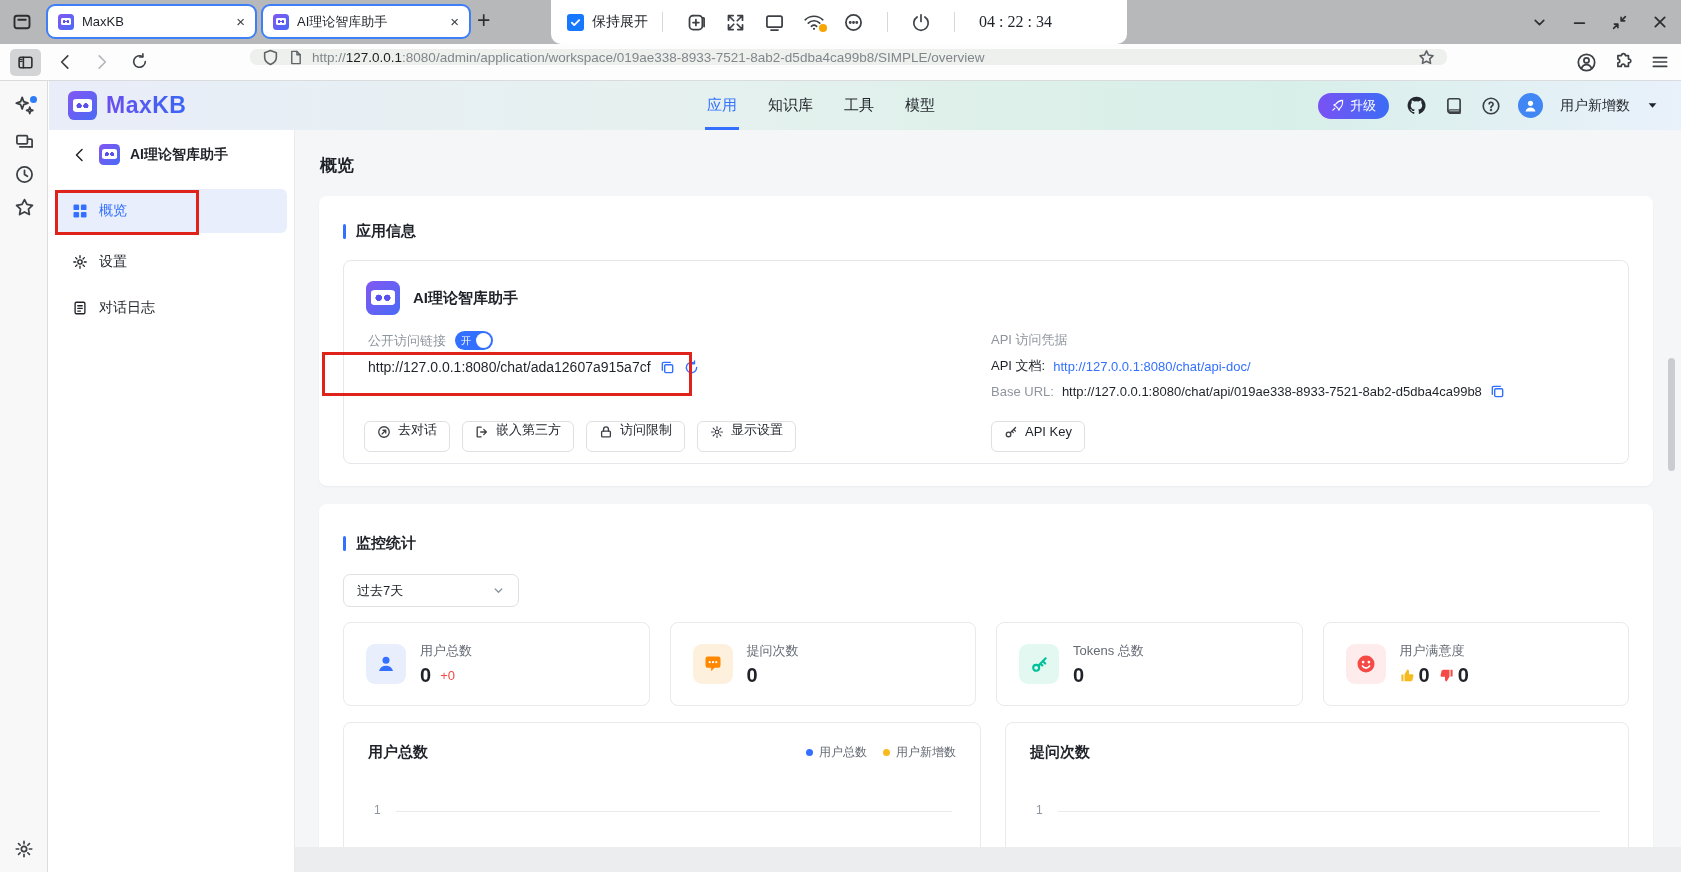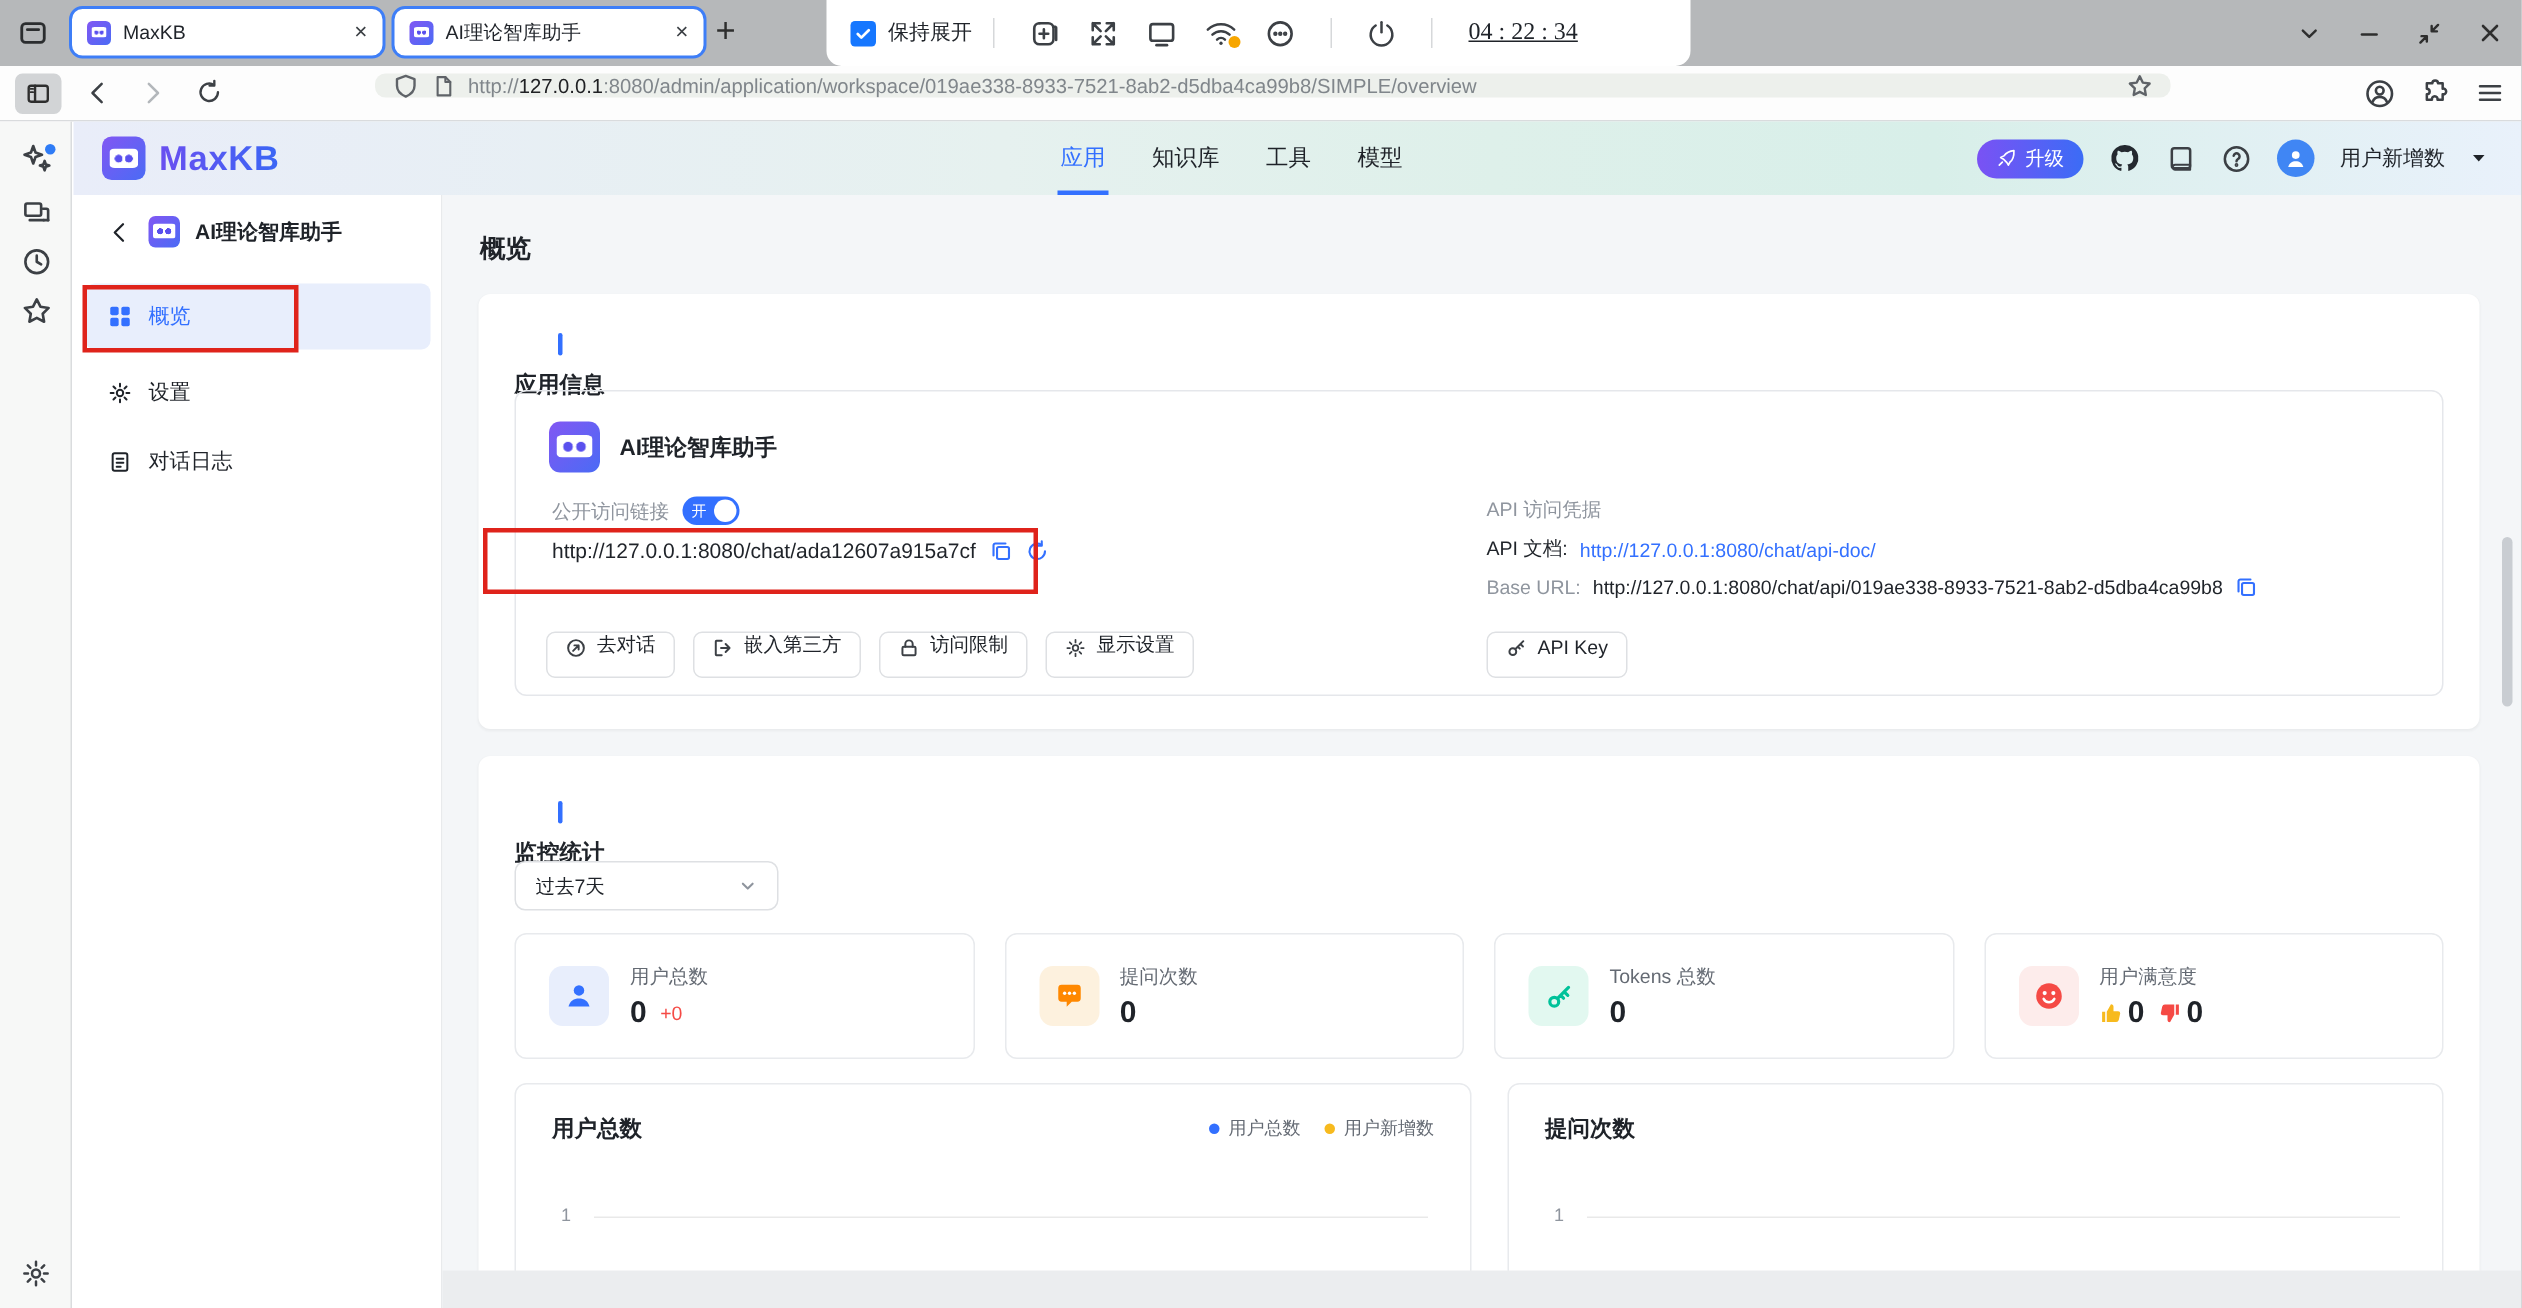--- a/index.html
+++ b/index.html
@@ -18,21 +18,21 @@
   .tab-close { color:#3c4045; font-size:15px; line-height:1; cursor:default; }
   .newtab { position:absolute; left:477px; top:7px; font-size:23px; color:#2e2e2e; font-weight:400; }
   .pill { position:absolute; left:551px; top:0; width:576px; height:44px; background:#fff; border-radius:0 0 10px 10px; display:flex; align-items:center; padding:0 16px; }
   .keep { display:flex; align-items:center; gap:8px; }
   .cbx { width:17px; height:17px; background:#1677ff; border-radius:3px; display:flex; align-items:center; justify-content:center; }
   .keep-lab { font-size:14px; color:#1f2329; }
   .psep { width:1px; height:20px; background:#d6d8da; margin:0 14px; }
   .pic { margin:0 9px; display:flex; }
   .wifi-wrap { position:relative; }
   .wifi-dot { position:absolute; right:-2px; bottom:0px; width:8px; height:8px; border-radius:50%; background:#f7a600; }
-  .clock { font-family:"Liberation Serif","DejaVu Serif",serif; font-size:16px; color:#1f2329; margin-left:10px; white-space:nowrap;text-decoration:underline; }
+  .clock { font-family:"Liberation Serif","DejaVu Serif",serif; font-size:16px; color:#1f2329; margin-left:10px; white-space:nowrap; }
   .winctl { position:absolute; right:0; top:0; height:44px; display:flex; align-items:center; gap:26px; padding-right:14px; }
 
   
   .navbar { position:absolute; left:0; top:44px; width:1681px; height:37px; background:#fdfdfd; border-bottom:1px solid #d9dbdd; }
   .sbtoggle { position:absolute; left:10px; top:5px; width:31px; height:27px; background:#d2d4d6; border-radius:5px; display:flex; align-items:center; justify-content:center; }
   .nv { position:absolute; top:8px; display:flex; }
   .urlbar { position:absolute; left:250px; top:5px; width:1197px; height:16px; background:#edf0ec; border-radius:7px; display:flex; align-items:center; padding:0 12px; gap:9px; }
   .url { font-size:13.5px; color:#80868b; white-space:nowrap; overflow:hidden; flex:1; }
   .url b { color:#202124; font-weight:400; }
   .navright { position:absolute; top:8px; display:flex; }
@@ -66,21 +66,21 @@
   .sb-item { position:absolute; left:8px; width:230px; height:44px; border-radius:6px; display:flex; align-items:center; gap:11px; padding-left:15px; font-size:14px; color:#1f2329; }
   .sb-item.sel { background:#e8eefc; color:#3370ff; }
   .redbox { border:3px solid #df231b; position:absolute; z-index:9; pointer-events:none; }
 
   
   .main { position:absolute; left:295px; top:130px; width:1386px; height:742px; background:#f4f6f8; }
   .ptitle { position:absolute; left:25px; top:24px; font-size:17px; font-weight:700; color:#1f2329; }
   .card { position:absolute; background:#fff; border-radius:8px; box-shadow:0 1px 2px rgba(31,35,41,.05); }
   .cardA { left:24px; top:66px; width:1334px; height:290px; }
   .cardB { left:24px; top:374px; width:1334px; height:498px; }
-  .sechd { position:absolute; left:24px; display:flex; align-items:center; gap:10px;flex-direction:column; }
+  .sechd { position:absolute; left:24px; display:flex; align-items:center; gap:10px; }
   .secbar { width:3px; height:15px; background:#3370ff; border-radius:2px; }
   .sectxt { font-size:15px; font-weight:700; color:#1f2329; }
   .infobox { position:absolute; left:24px; top:64px; width:1286px; height:204px; border:1px solid #e5e7eb; border-radius:8px; }
   .app-row { position:absolute; left:22px; top:20px; display:flex; align-items:center; gap:13px; }
   .app-nm { font-size:15px; font-weight:700; color:#1f2329; }
   .pl-row { position:absolute; left:24px; top:70px; display:flex; align-items:center; gap:9px; font-size:13px; color:#8f959e; }
   .toggle { width:38px; height:19px; border-radius:10px; background:#3370ff; position:relative; color:#fff; font-size:10px; display:inline-flex; align-items:center; padding-left:6px; }
   .toggle::after { content:""; position:absolute; right:2px; top:2px; width:15px; height:15px; background:#fff; border-radius:50%; }
   .link-row { position:absolute; left:24px; top:98px; display:flex; align-items:center; gap:9px; font-size:14px; color:#1f2329; }
   .actions { position:absolute; left:20px; top:160px; display:flex; gap:12px; }

